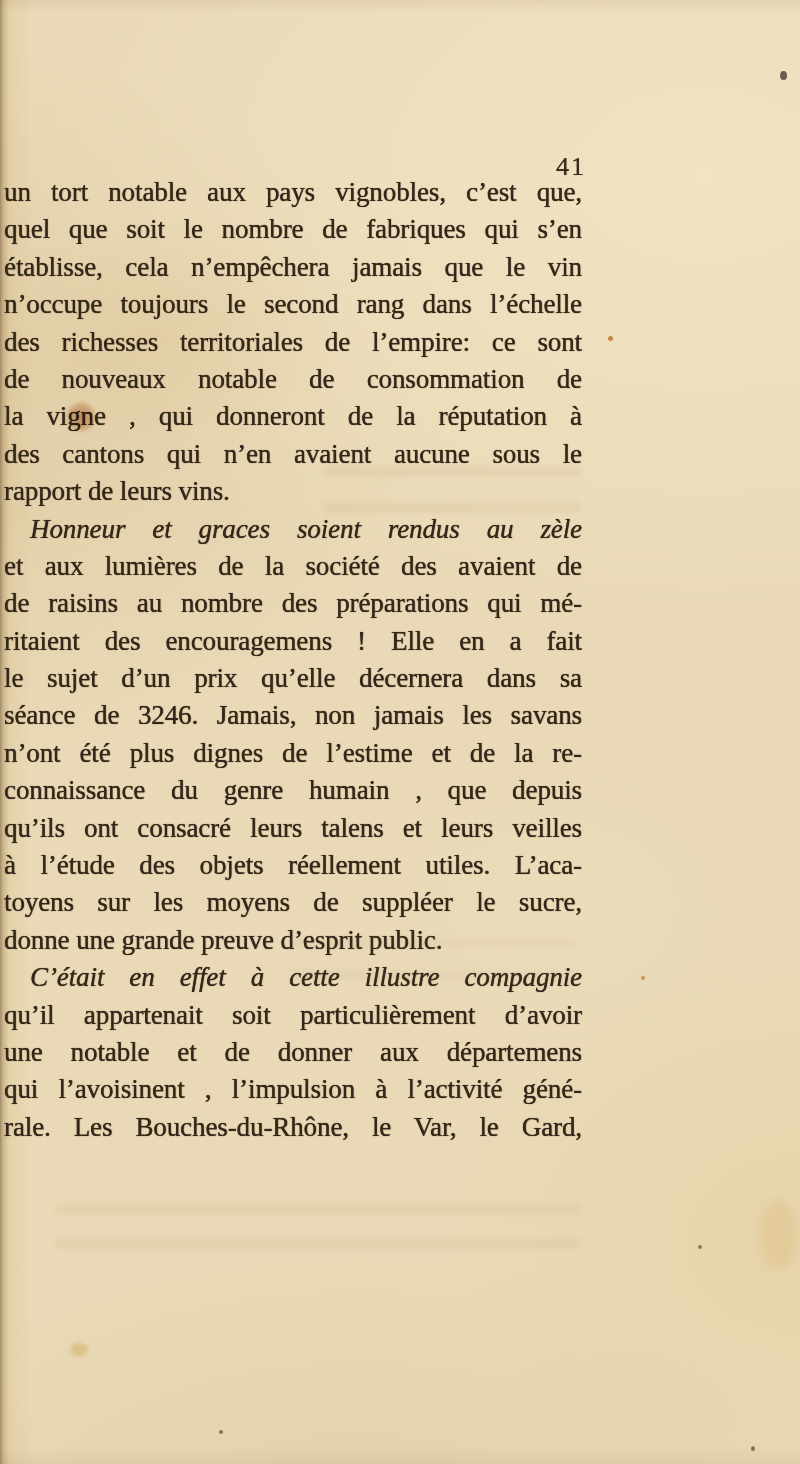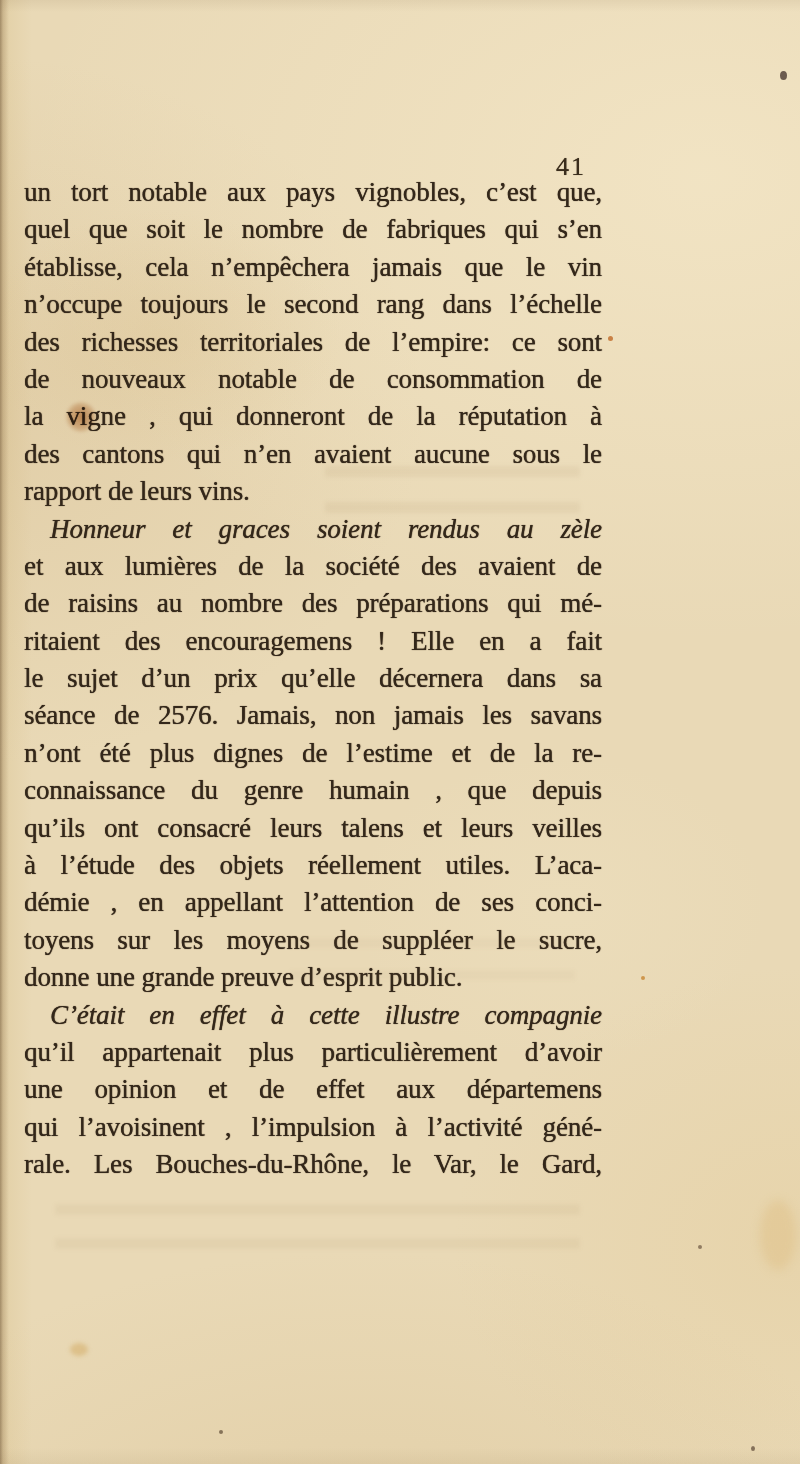--- a/index.html
+++ b/index.html
@@ -30,21 +30,21 @@
     background:linear-gradient(90deg, rgba(96,74,48,.45) 0, rgba(96,74,48,.15) 3px, rgba(96,74,48,0) 9px);
   }
   .page-number{
     position:absolute;left:8px;top:152px;width:578px;
     text-align:right;
     font-size:26px;letter-spacing:2px;
     color:#3a2d1c;
     text-shadow:0 0 .7px #3a2d1c;
   }
   .text-block{
-    position:absolute;left:24px;top:174px;width:578px;
+    position:absolute;left:4px;top:174px;width:578px;
     font-size:27px;line-height:37.4px;
     color:#33271a;
     letter-spacing:-0.1px;
     text-shadow:0 0 .8px rgba(51,39,26,.85), .4px .4px .7px rgba(60,42,22,.45);
   }
   .line{
     height:37.4px;
     text-align:justify;
     -moz-text-align-last:justify;
     text-align-last:justify;
@@ -101,31 +101,30 @@
       <div class="line">des richesses territoriales de l’empire: ce sont</div>
       <div class="line">de nouveaux notable de consommation de</div>
       <div class="line">la vigne , qui donneront de la réputation à</div>
       <div class="line">des cantons qui n’en avaient aucune sous le</div>
       <div class="line para-end">rapport de leurs vins.</div>
       <div class="line indent">Honneur et graces soient rendus au zèle</div>
       <div class="line">et aux lumières de la société des avaient de</div>
       <div class="line">de raisins au nombre des préparations qui mé-</div>
       <div class="line">ritaient des encouragemens ! Elle en a fait</div>
       <div class="line">le sujet d’un prix qu’elle décernera dans sa</div>
-      <div class="line">séance de 2576. Jamais, non jamais les savans</div>
+      <div class="line">séance de 3246. Jamais, non jamais les savans</div>
       <div class="line">n’ont été plus dignes de l’estime et de la re-</div>
       <div class="line">connaissance du genre humain , que depuis</div>
       <div class="line">qu’ils ont consacré leurs talens et leurs veilles</div>
       <div class="line">à l’étude des objets réellement utiles. L’aca-</div>
-      <div class="line">démie , en appellant l’attention de ses conci-</div>
       <div class="line">toyens sur les moyens de suppléer le sucre,</div>
       <div class="line para-end">donne une grande preuve d’esprit public.</div>
       <div class="line indent">C’était en effet à cette illustre compagnie</div>
-      <div class="line">qu’il appartenait plus particulièrement d’avoir</div>
-      <div class="line">une opinion et de effet aux départemens</div>
+      <div class="line">qu’il appartenait soit particulièrement d’avoir</div>
+      <div class="line">une notable et de donner aux départemens</div>
       <div class="line">qui l’avoisinent , l’impulsion à l’activité géné-</div>
       <div class="line">rale. Les Bouches-du-Rhône, le Var, le Gard,</div>
     </div>
 
   <div class="bleed bleed-1"></div>
   <div class="bleed bleed-2"></div>
   <div class="bleed bleed-3"></div>
 
   <div class="blot stain-vigne"></div>
   <div class="blot stain-right"></div>

